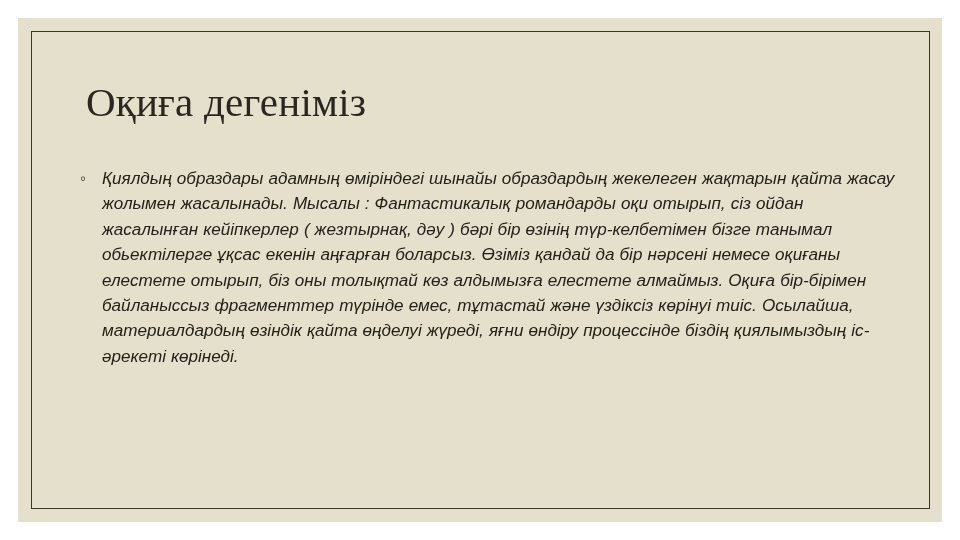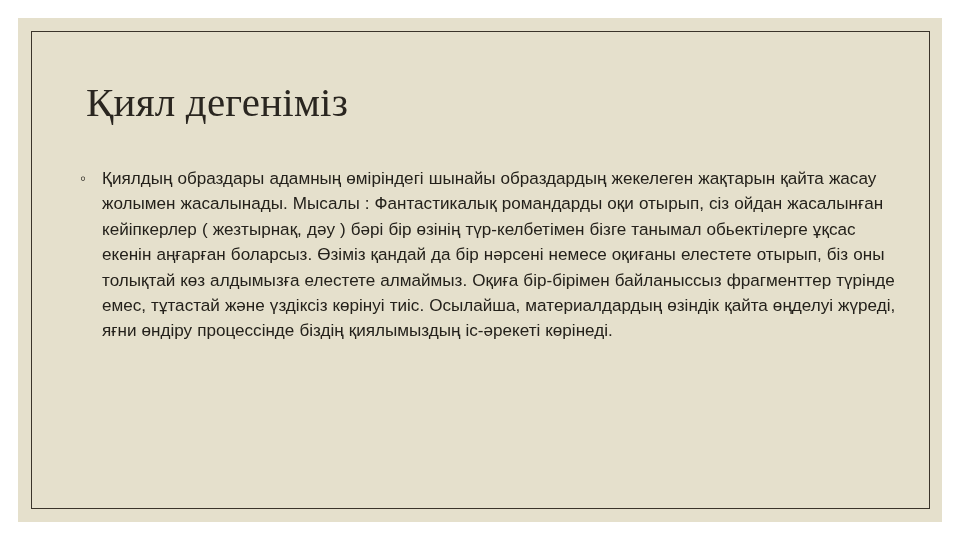--- a/index.html
+++ b/index.html
@@ -88,32 +88,33 @@
     position: absolute;
     left: 0;
     top: 0;
     font-size: 17.1px;
     line-height: 1.485;
     color: #24211b;
   }
 
   .body-bullet > .bullet-text {
     display: block;
+    font-style: italic;
   }
 </style>
 </head>
 <body>
 
 <div id="slide-canvas">
 
   <div id="slide-surface">
 
     <div id="slide-frame"></div>
 
-    <h1 id="slide-title">Қиял дегеніміз</h1>
+    <h1 id="slide-title">Оқиға дегеніміз</h1>
 
     <ul id="slide-body">
       <li class="body-bullet">
         <span class="bullet-mark">◦</span>
         <span class="bullet-text">Қиялдың образдары адамның өміріндегі шынайы образдардың жекелеген жақтарын қайта жасау жолымен жасалынады. Мысалы : Фантастикалық романдарды оқи отырып, сіз ойдан жасалынған кейіпкерлер ( жезтырнақ, дәу ) бәрі бір өзінің түр-келбетімен бізге танымал обьектілерге ұқсас екенін аңғарған боларсыз. Өзіміз қандай да бір нәрсені немесе оқиғаны елестете отырып, біз оны толықтай көз алдымызға елестете алмаймыз. Оқиға бір-бірімен байланыссыз фрагменттер түрінде емес, тұтастай және үздіксіз көрінуі тиіс. Осылайша, материалдардың өзіндік қайта өңделуі жүреді, яғни өндіру процессінде біздің қиялымыздың іс-әрекеті көрінеді.</span>
       </li>
     </ul>
 
   </div>
 </div>

